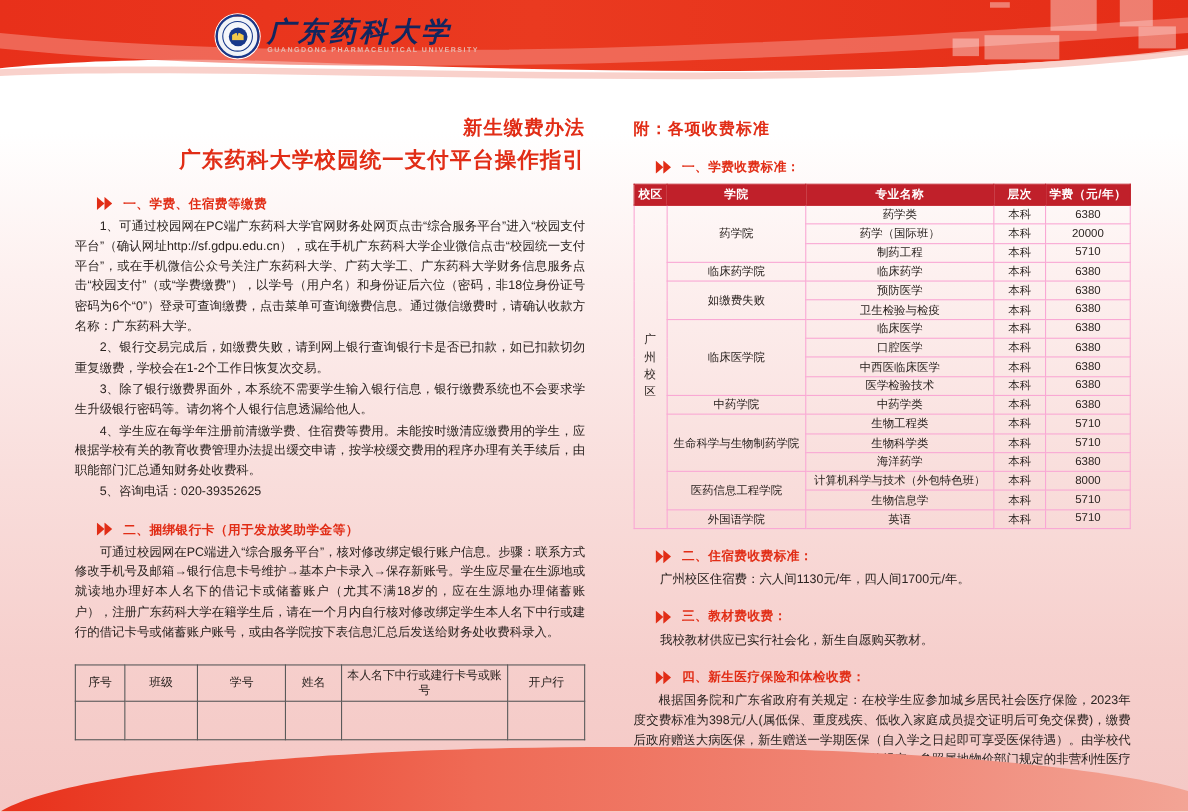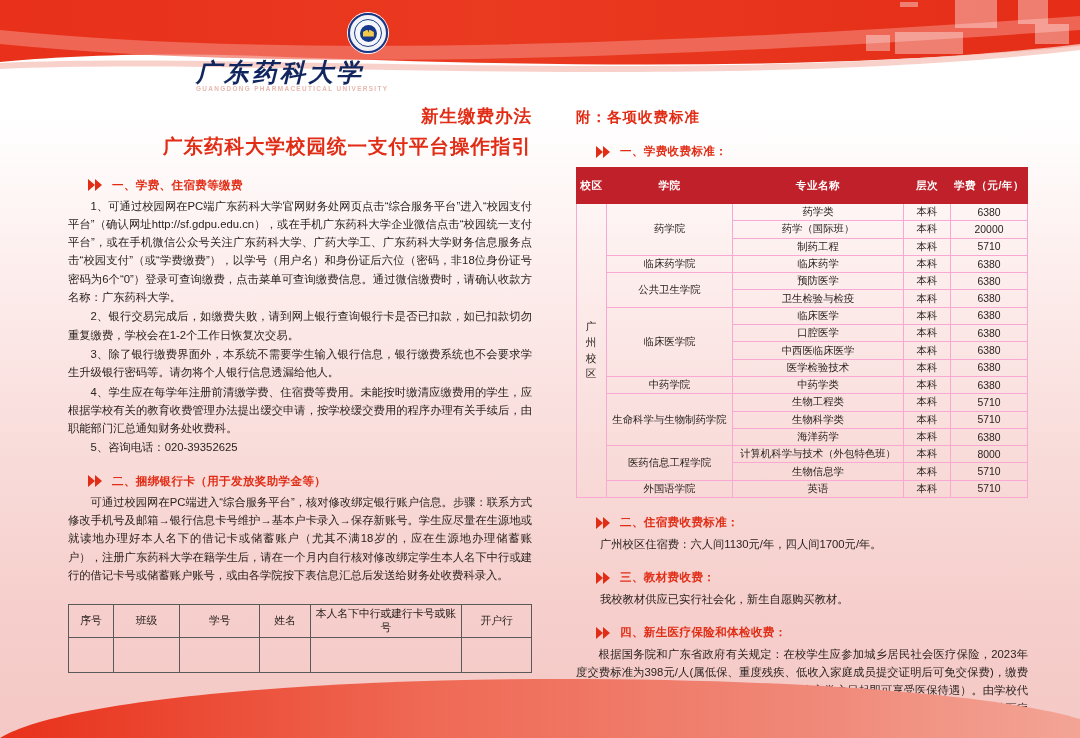--- a/index.html
+++ b/index.html
@@ -40,24 +40,23 @@
     width: 1080px; height: 80px;
     overflow: hidden;
   }
   #banner svg { display: block; }
 
   
   #logo-wrap {
     position: absolute;
     left: 196px; top: 13px;
     display: flex;
-    align-items: flex-end;
+    align-items: center;
     gap: 7px;
     z-index: 5;
-    flex-direction: column;
   }
   #logo-seal {
     width: 40px; height: 40px;
     border-radius: 50%;
     background: radial-gradient(circle at 50% 50%, #ffffff 0%, #f2f4f8 55%, #e8ecf3 100%);
     border: 2px solid #17388a;
     position: relative;
     display: flex;
     align-items: center;
     justify-content: center;
@@ -213,21 +212,21 @@
     margin-top: 8px;
     font-size: 10.4px;
     color: #2a2320;
     table-layout: fixed;
   }
   #fee-table th {
     background: #c0202a;
     color: #ffffff;
     font-weight: bold;
     font-size: 10.6px;
-    height: 36px;
+    height: 19px;
     border: 1px solid #c0202a;
     letter-spacing: 0.5px;
   }
   #fee-table td {
     border: 1px solid #f9a8d4;
     height: 17.3px;
     text-align: center;
     padding: 0 3px;
     background: transparent;
     white-space: nowrap;
@@ -398,21 +397,21 @@
               <td>本科</td>
               <td>5710</td>
             </tr>
             <tr>
               <td rowspan="1">临床药学院</td>
               <td>临床药学</td>
               <td>本科</td>
               <td>6380</td>
             </tr>
             <tr>
-              <td rowspan="2">公共卫生学院</td>
+              <td rowspan="2">如缴费失败</td>
               <td>预防医学</td>
               <td>本科</td>
               <td>6380</td>
             </tr>
             <tr>
               <td>卫生检验与检疫</td>
               <td>本科</td>
               <td>6380</td>
             </tr>
             <tr>

